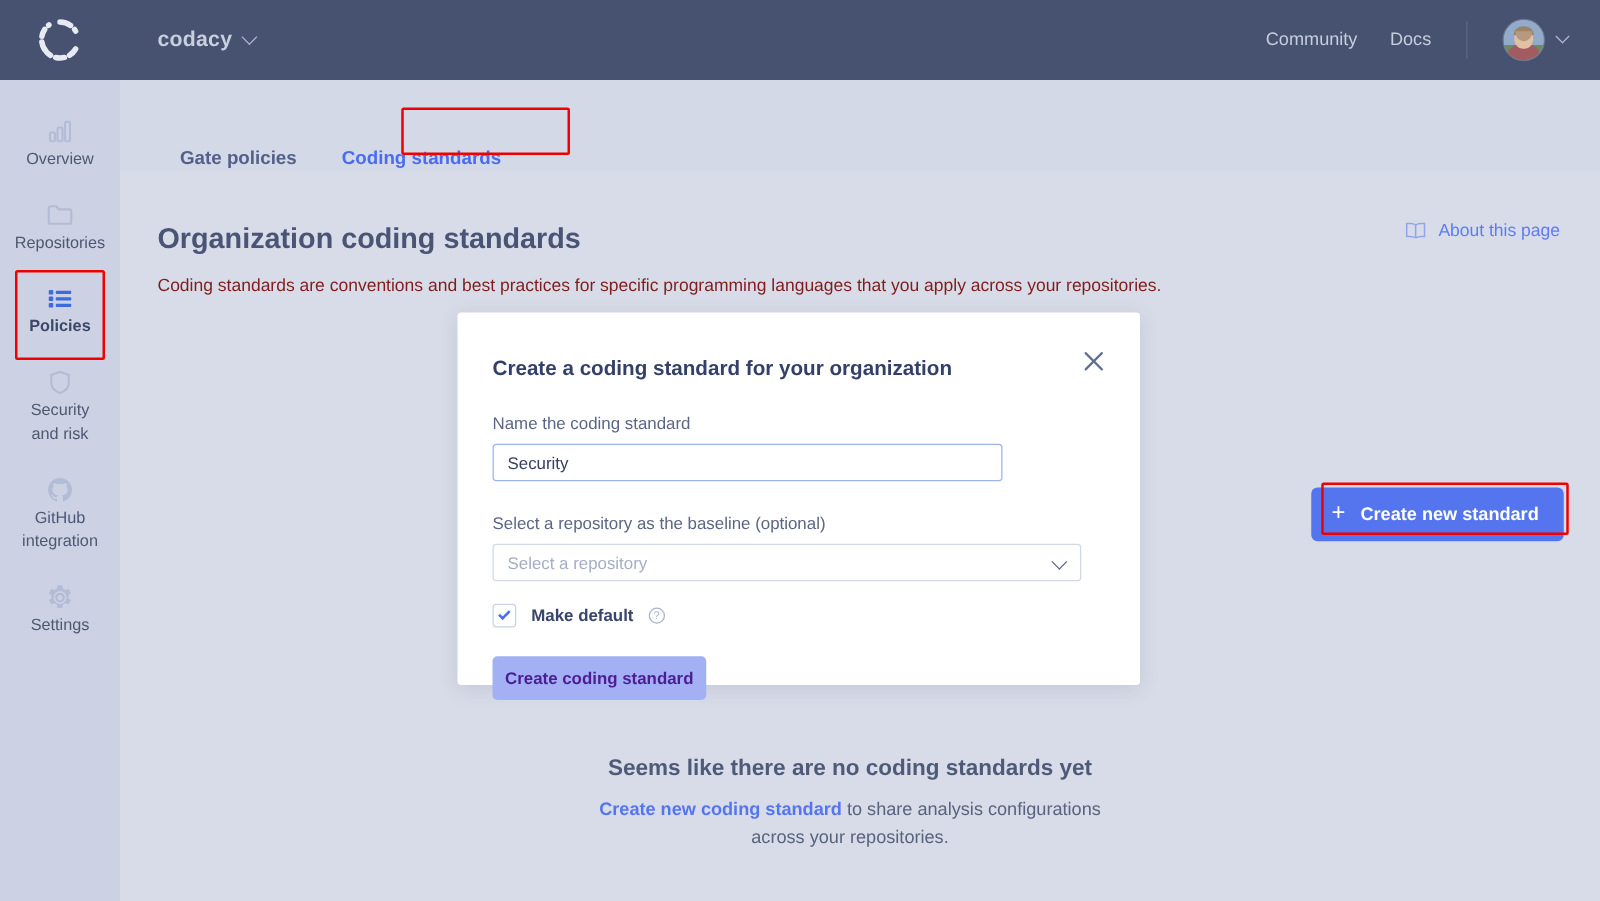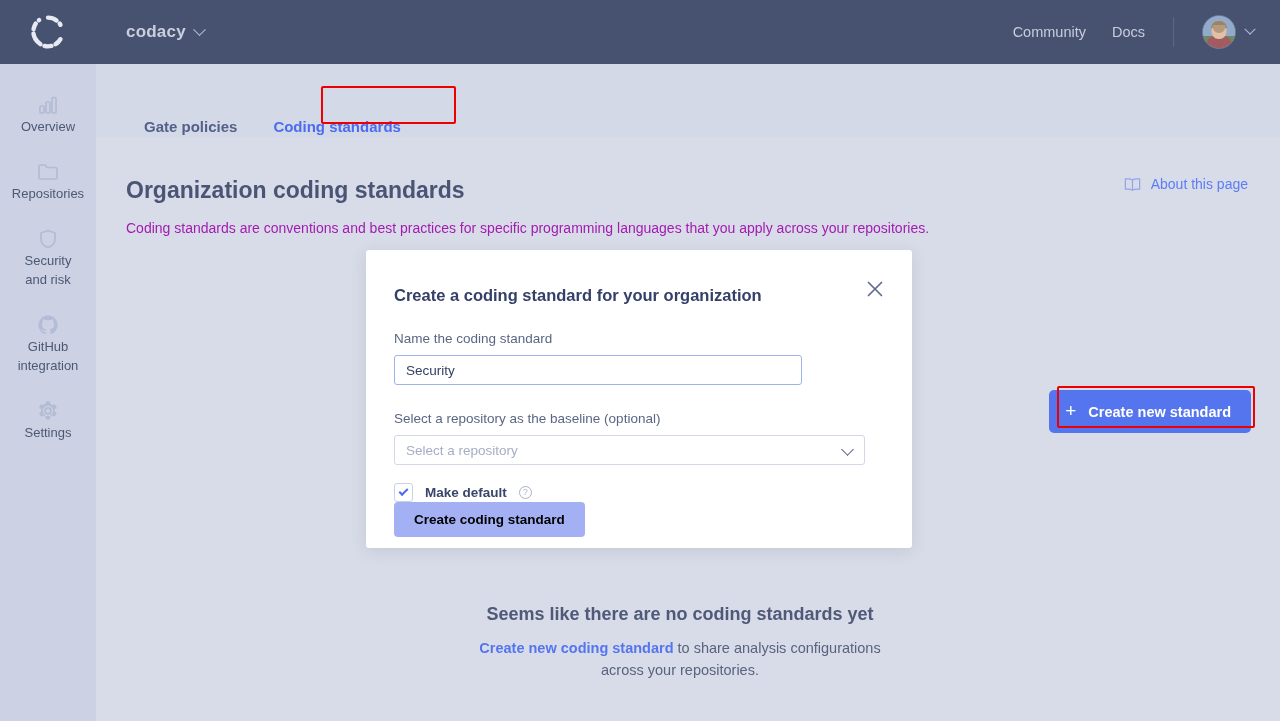--- a/index.html
+++ b/index.html
@@ -146,21 +146,21 @@
     position: absolute; left: 96px; top: 137px;
     width: 1184px; height: 584px;
     background: #d8dce8;
     padding: 30px 32px 0 30px;
   }
   .page-title {
     font-size: 23px; font-weight: bold; color: #4a5575;
     margin: 10px 0 0 0;
   }
   .page-sub {
-    font-size: 14px; color: #a21caf; margin-top: 16px;
+    font-size: 14px; color: #7f1d1d; margin-top: 16px;
   }
   .about-link {
     position: absolute; right: 32px; top: 39px;
     display: flex; align-items: center; gap: 10px;
     color: #5c7cf5; font-size: 14px; cursor: pointer;
   }
   .create-btn {
     position: absolute; right: 29px; top: 253px;
     background: #5575ef; color: #fff;
     font-size: 14.5px; font-weight: bold;
@@ -256,24 +256,25 @@
   }
   .check-label { font-size: 13.5px; color: #39456c; font-weight: bold; }
   .help-icon {
     width: 13px; height: 13px; border-radius: 50%;
     border: 1px solid #a9b2c9; color: #a9b2c9;
     font-size: 9px; line-height: 11px; text-align: center;
     display:inline-block; cursor: pointer;
     font-family: "Liberation Sans", sans-serif;
   }
   .submit-btn {
-    background: #a3b1f4; color: #000000;
+    margin-top: 23px;
+    background: #a3b1f4; color: #4c1d95;
     border: none; border-radius: 4px;
     font-size: 13.5px; font-weight: bold;
-    padding: 10px 20px;
+    padding: 10px 10px;
     cursor: pointer;
     font-family: "Liberation Sans", sans-serif;
   }
 </style>
 </head>
 <body>
 
 <div id="app">
 
   <div class="topbar">
@@ -321,20 +322,34 @@
       <div class="side-label">Overview</div>
     </div>
 
     <div class="side-item">
       <svg class="side-icon" viewBox="0 0 24 24">
         <path d="M3 6.5a1.5 1.5 0 0 1 1.5-1.5H9l2 2.5h8.5A1.5 1.5 0 0 1 21 9v8.5a1.5 1.5 0 0 1-1.5 1.5h-15A1.5 1.5 0 0 1 3 17.5z" fill="none" stroke="#b3bcd6" stroke-width="1.7"></path>
       </svg>
       <div class="side-label">Repositories</div>
     </div>
 
+    <div class="side-item active">
+      <svg class="side-icon" viewBox="0 0 24 24">
+        <g fill="#3c6ae0">
+          <rect x="3" y="5" width="3.6" height="3.6" rx="0.7"></rect>
+          <rect x="8.6" y="5.6" width="12.4" height="2.5" rx="0.8"></rect>
+          <rect x="3" y="10.2" width="3.6" height="3.6" rx="0.7"></rect>
+          <rect x="8.6" y="10.8" width="12.4" height="2.5" rx="0.8"></rect>
+          <rect x="3" y="15.4" width="3.6" height="3.6" rx="0.7"></rect>
+          <rect x="8.6" y="16" width="12.4" height="2.5" rx="0.8"></rect>
+        </g>
+      </svg>
+      <div class="side-label">Policies</div>
+      <div class="hl-box" style="left:12px; top:0px; width:72px; height:72px;"></div>
+    </div>
 
     <div class="side-item">
       <svg class="side-icon" viewBox="0 0 24 24">
         <path d="M12 3.5 19 6v6.2c0 4.2-3 6.8-7 8.3-4-1.5-7-4.1-7-8.3V6z" fill="none" stroke="#b3bcd6" stroke-width="1.7" stroke-linejoin="round"></path>
       </svg>
       <div class="side-label">Security<br>and risk</div>
     </div>
 
     <div class="side-item">
       <svg class="side-icon" viewBox="0 0 24 24">

